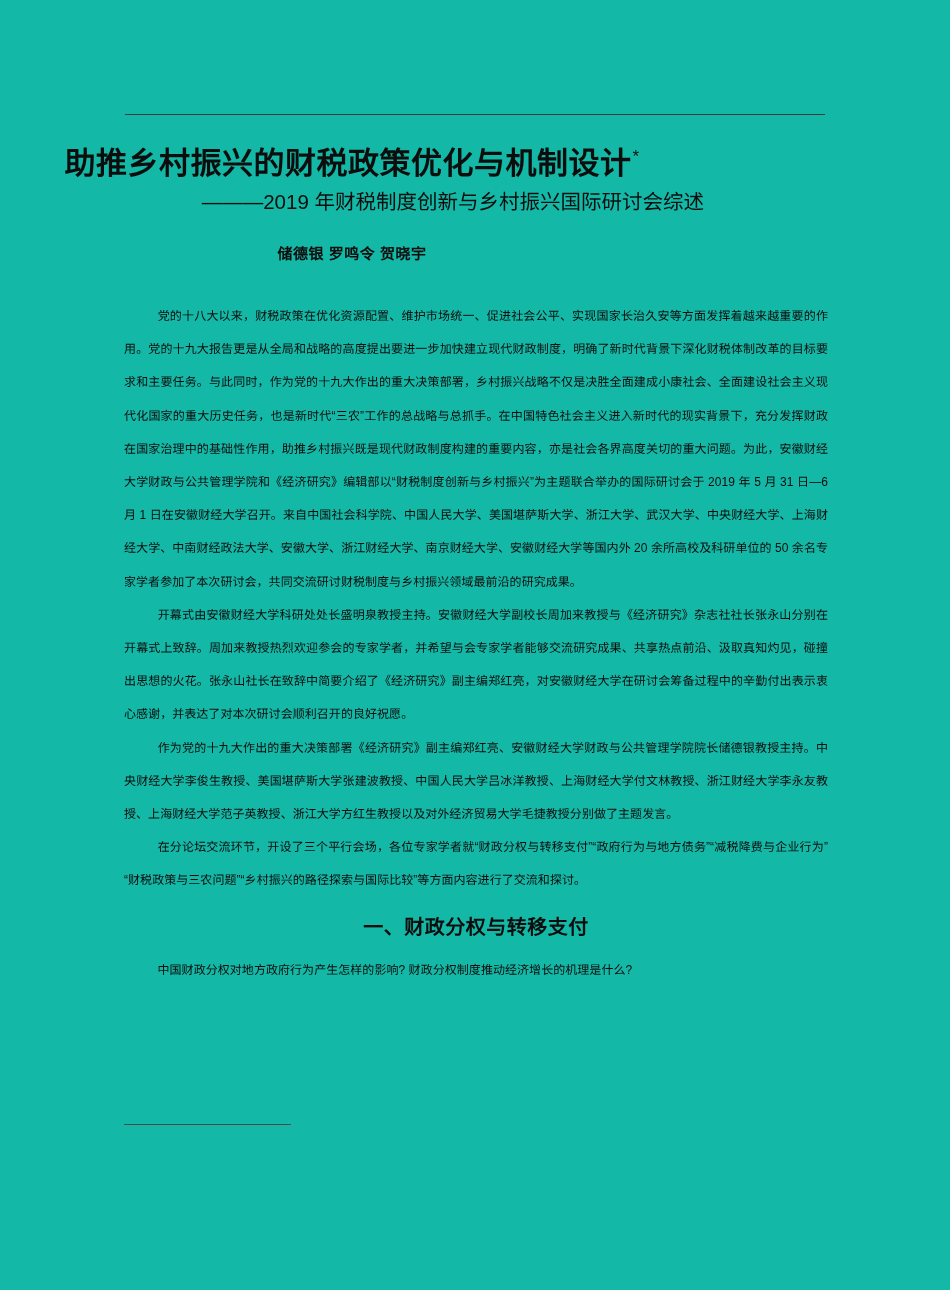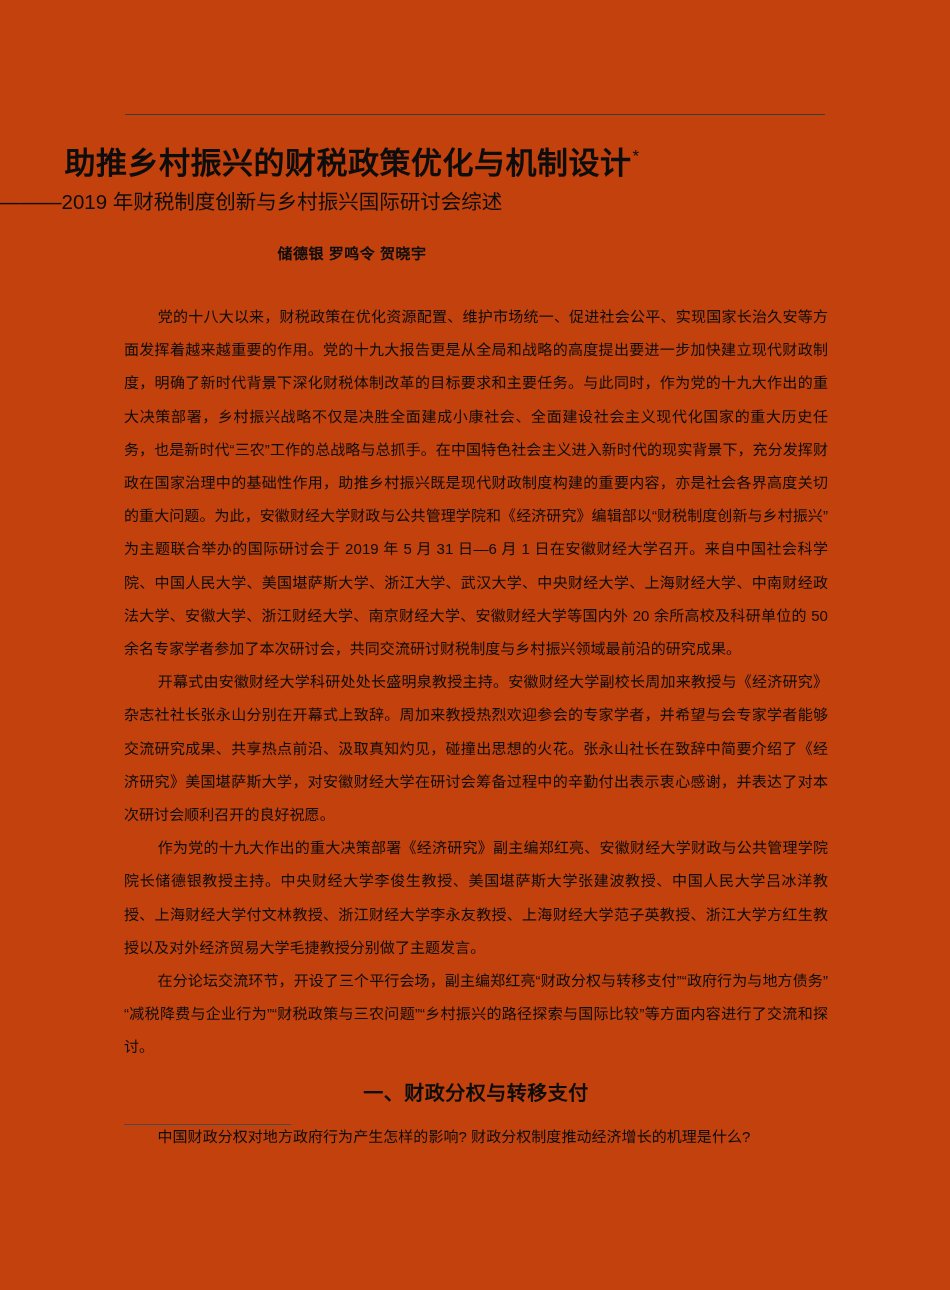--- a/index.html
+++ b/index.html
@@ -9,21 +9,21 @@
     background: #ffffff;
   }
   body {
     font-family: "Liberation Sans", "DejaVu Sans", sans-serif;
     color: #0d0d0d;
   }
   .page {
     position: relative;
     width: 950px;
     height: 1290px;
-    background: #c2410c;
+    background: #14b8a6;
     overflow: hidden;
     box-sizing: border-box;
   }
 
   
   .header-rule {
     position: absolute;
     left: 125px;
     top: 114px;
     width: 700px;
@@ -50,21 +50,21 @@
     vertical-align: super;
     line-height: 0;
     margin-left: 1px;
   }
 
   .subtitle {
     position: absolute;
     left: 0;
     top: 188px;
     width: 704px;
-    text-align: left;
+    text-align: right;
     font-size: 20.5px;
     font-weight: 400;
     line-height: 1.4;
     white-space: nowrap;
   }
 
   .authors {
     position: absolute;
     left: 0;
     top: 243px;
@@ -79,21 +79,21 @@
 
   
   .body-block {
     position: absolute;
     left: 124px;
     top: 300px;
     width: 704px;
   }
   p.para {
     margin: 0;
-    font-size: 15px;
+    font-size: 12px;
     line-height: 33.2px;
     text-align: justify;
     text-align-last: left;
     text-justify: inter-ideograph;
     letter-spacing: 0.05px;
   }
   p.para.indent::before {
     content: "";
     display: inline-block;
     width: 33.5px;
@@ -128,23 +128,23 @@
 
   <h1 class="title"><span>助推乡村振兴的财税政策优化与机制设计</span><span class="star">*</span></h1>
 
   <div class="subtitle">———2019 年财税制度创新与乡村振兴国际研讨会综述</div>
 
   <div class="authors">储德银 罗鸣令 贺晓宇</div>
 
   <div class="body-block">
 
     <p class="para indent">党的十八大以来，财税政策在优化资源配置、维护市场统一、促进社会公平、实现国家长治久安等方面发挥着越来越重要的作用。党的十九大报告更是从全局和战略的高度提出要进一步加快建立现代财政制度，明确了新时代背景下深化财税体制改革的目标要求和主要任务。与此同时，作为党的十九大作出的重大决策部署，乡村振兴战略不仅是决胜全面建成小康社会、全面建设社会主义现代化国家的重大历史任务，也是新时代“三农”工作的总战略与总抓手。在中国特色社会主义进入新时代的现实背景下，充分发挥财政在国家治理中的基础性作用，助推乡村振兴既是现代财政制度构建的重要内容，亦是社会各界高度关切的重大问题。为此，安徽财经大学财政与公共管理学院和《经济研究》编辑部以“财税制度创新与乡村振兴”为主题联合举办的国际研讨会于 2019 年 5 月 31 日—6 月 1 日在安徽财经大学召开。来自中国社会科学院、中国人民大学、美国堪萨斯大学、浙江大学、武汉大学、中央财经大学、上海财经大学、中南财经政法大学、安徽大学、浙江财经大学、南京财经大学、安徽财经大学等国内外 20 余所高校及科研单位的 50 余名专家学者参加了本次研讨会，共同交流研讨财税制度与乡村振兴领域最前沿的研究成果。</p>
-    <p class="para indent">开幕式由安徽财经大学科研处处长盛明泉教授主持。安徽财经大学副校长周加来教授与《经济研究》杂志社社长张永山分别在开幕式上致辞。周加来教授热烈欢迎参会的专家学者，并希望与会专家学者能够交流研究成果、共享热点前沿、汲取真知灼见，碰撞出思想的火花。张永山社长在致辞中简要介绍了《经济研究》美国堪萨斯大学，对安徽财经大学在研讨会筹备过程中的辛勤付出表示衷心感谢，并表达了对本次研讨会顺利召开的良好祝愿。</p>
+    <p class="para indent">开幕式由安徽财经大学科研处处长盛明泉教授主持。安徽财经大学副校长周加来教授与《经济研究》杂志社社长张永山分别在开幕式上致辞。周加来教授热烈欢迎参会的专家学者，并希望与会专家学者能够交流研究成果、共享热点前沿、汲取真知灼见，碰撞出思想的火花。张永山社长在致辞中简要介绍了《经济研究》副主编郑红亮，对安徽财经大学在研讨会筹备过程中的辛勤付出表示衷心感谢，并表达了对本次研讨会顺利召开的良好祝愿。</p>
     <p class="para indent">作为党的十九大作出的重大决策部署《经济研究》副主编郑红亮、安徽财经大学财政与公共管理学院院长储德银教授主持。中央财经大学李俊生教授、美国堪萨斯大学张建波教授、中国人民大学吕冰洋教授、上海财经大学付文林教授、浙江财经大学李永友教授、上海财经大学范子英教授、浙江大学方红生教授以及对外经济贸易大学毛捷教授分别做了主题发言。</p>
-    <p class="para indent">在分论坛交流环节，开设了三个平行会场，副主编郑红亮“财政分权与转移支付”“政府行为与地方债务”“减税降费与企业行为”“财税政策与三农问题”“乡村振兴的路径探索与国际比较”等方面内容进行了交流和探讨。</p>
+    <p class="para indent">在分论坛交流环节，开设了三个平行会场，各位专家学者就“财政分权与转移支付”“政府行为与地方债务”“减税降费与企业行为”“财税政策与三农问题”“乡村振兴的路径探索与国际比较”等方面内容进行了交流和探讨。</p>
 
     <h2 class="section-heading">一、财政分权与转移支付</h2>
 
     <p class="para indent">中国财政分权对地方政府行为产生怎样的影响? 财政分权制度推动经济增长的机理是什么?</p>
 
   </div>
 
   <div class="footnote-rule"></div>
 
 </div>

